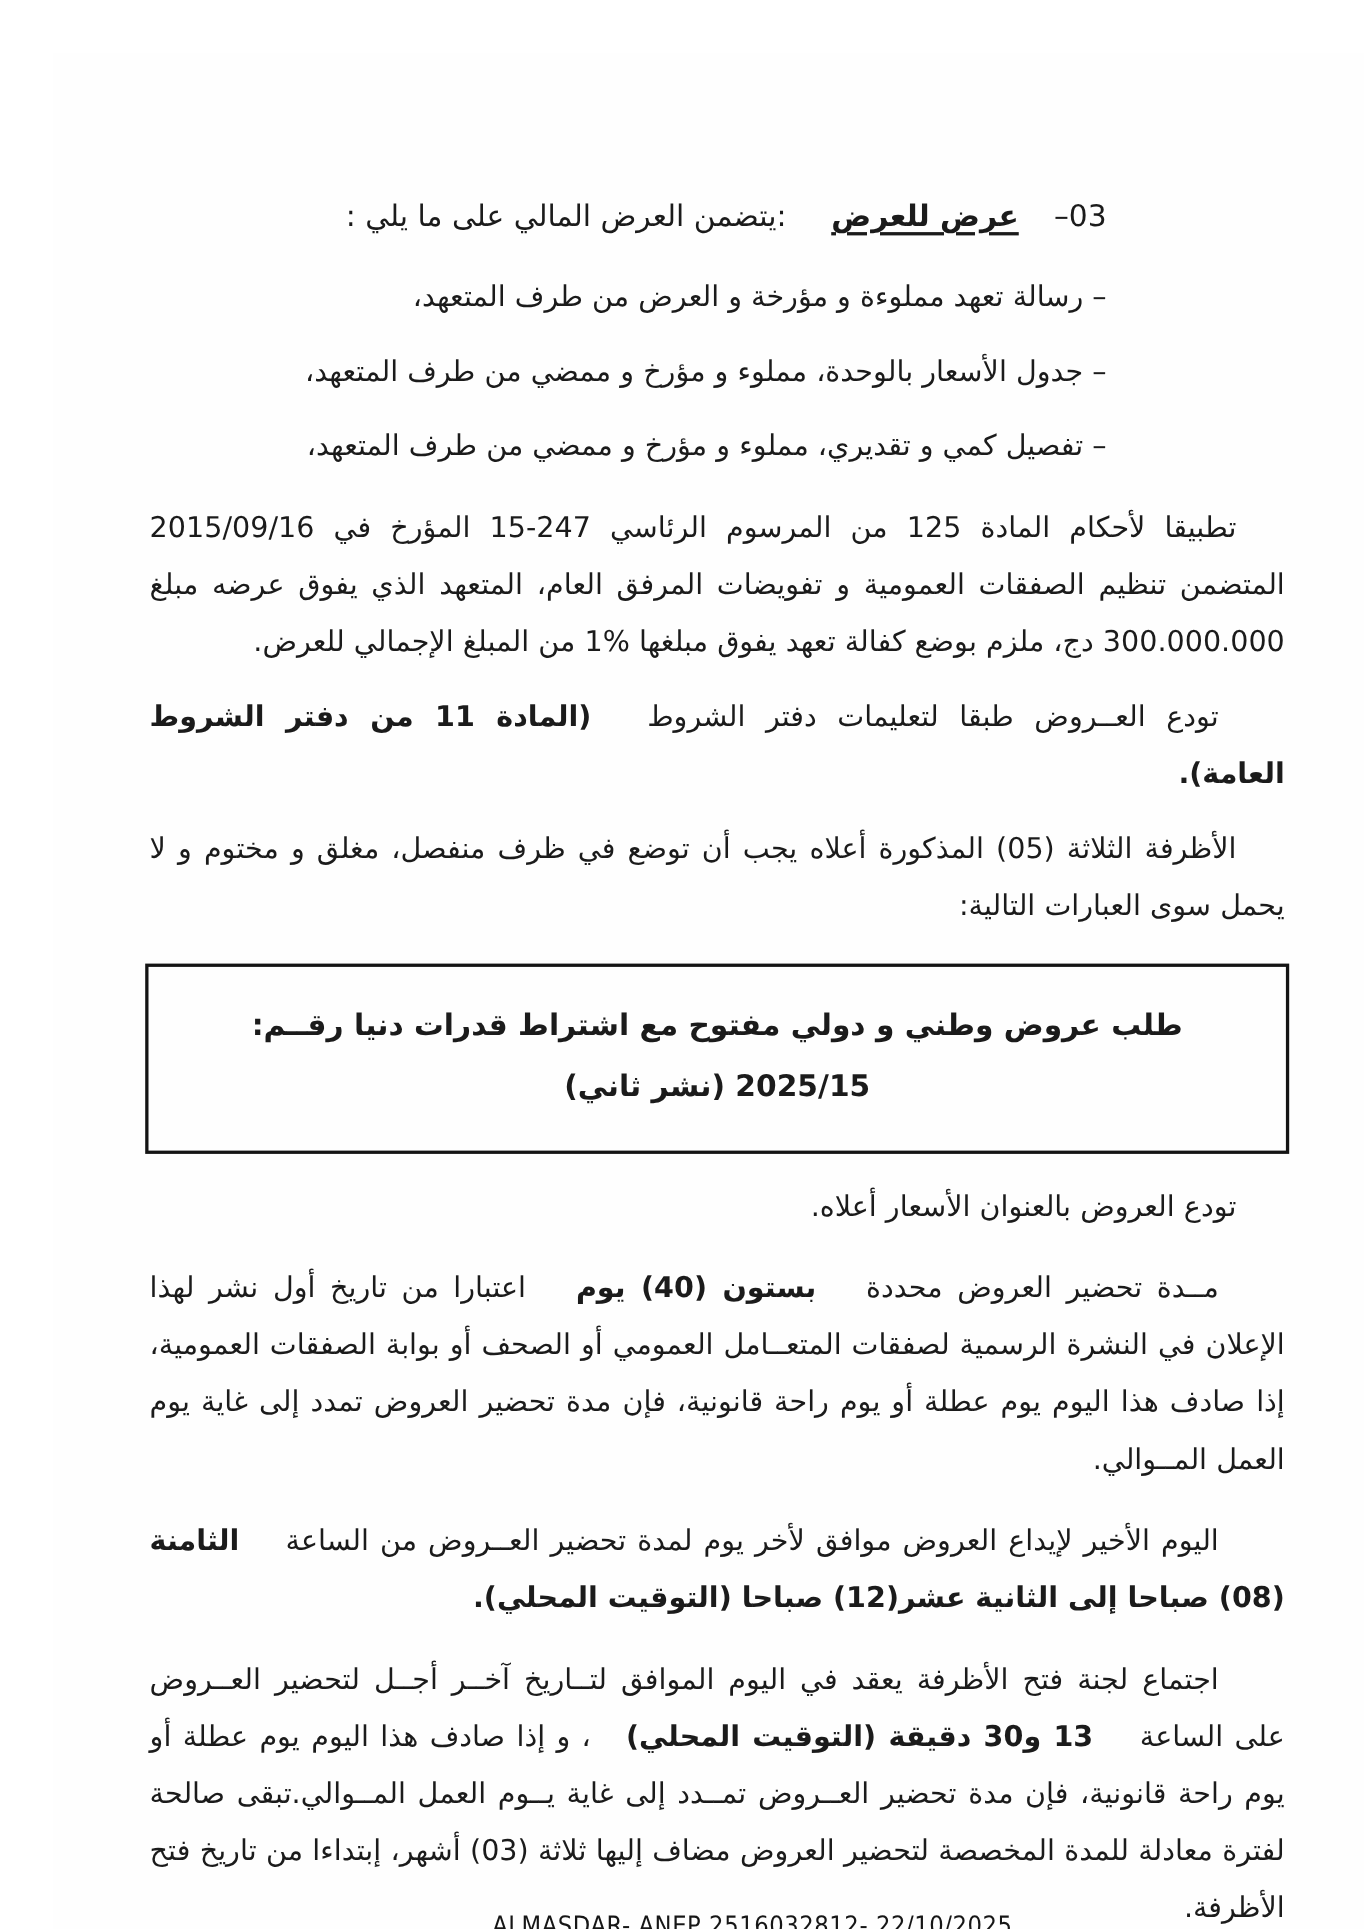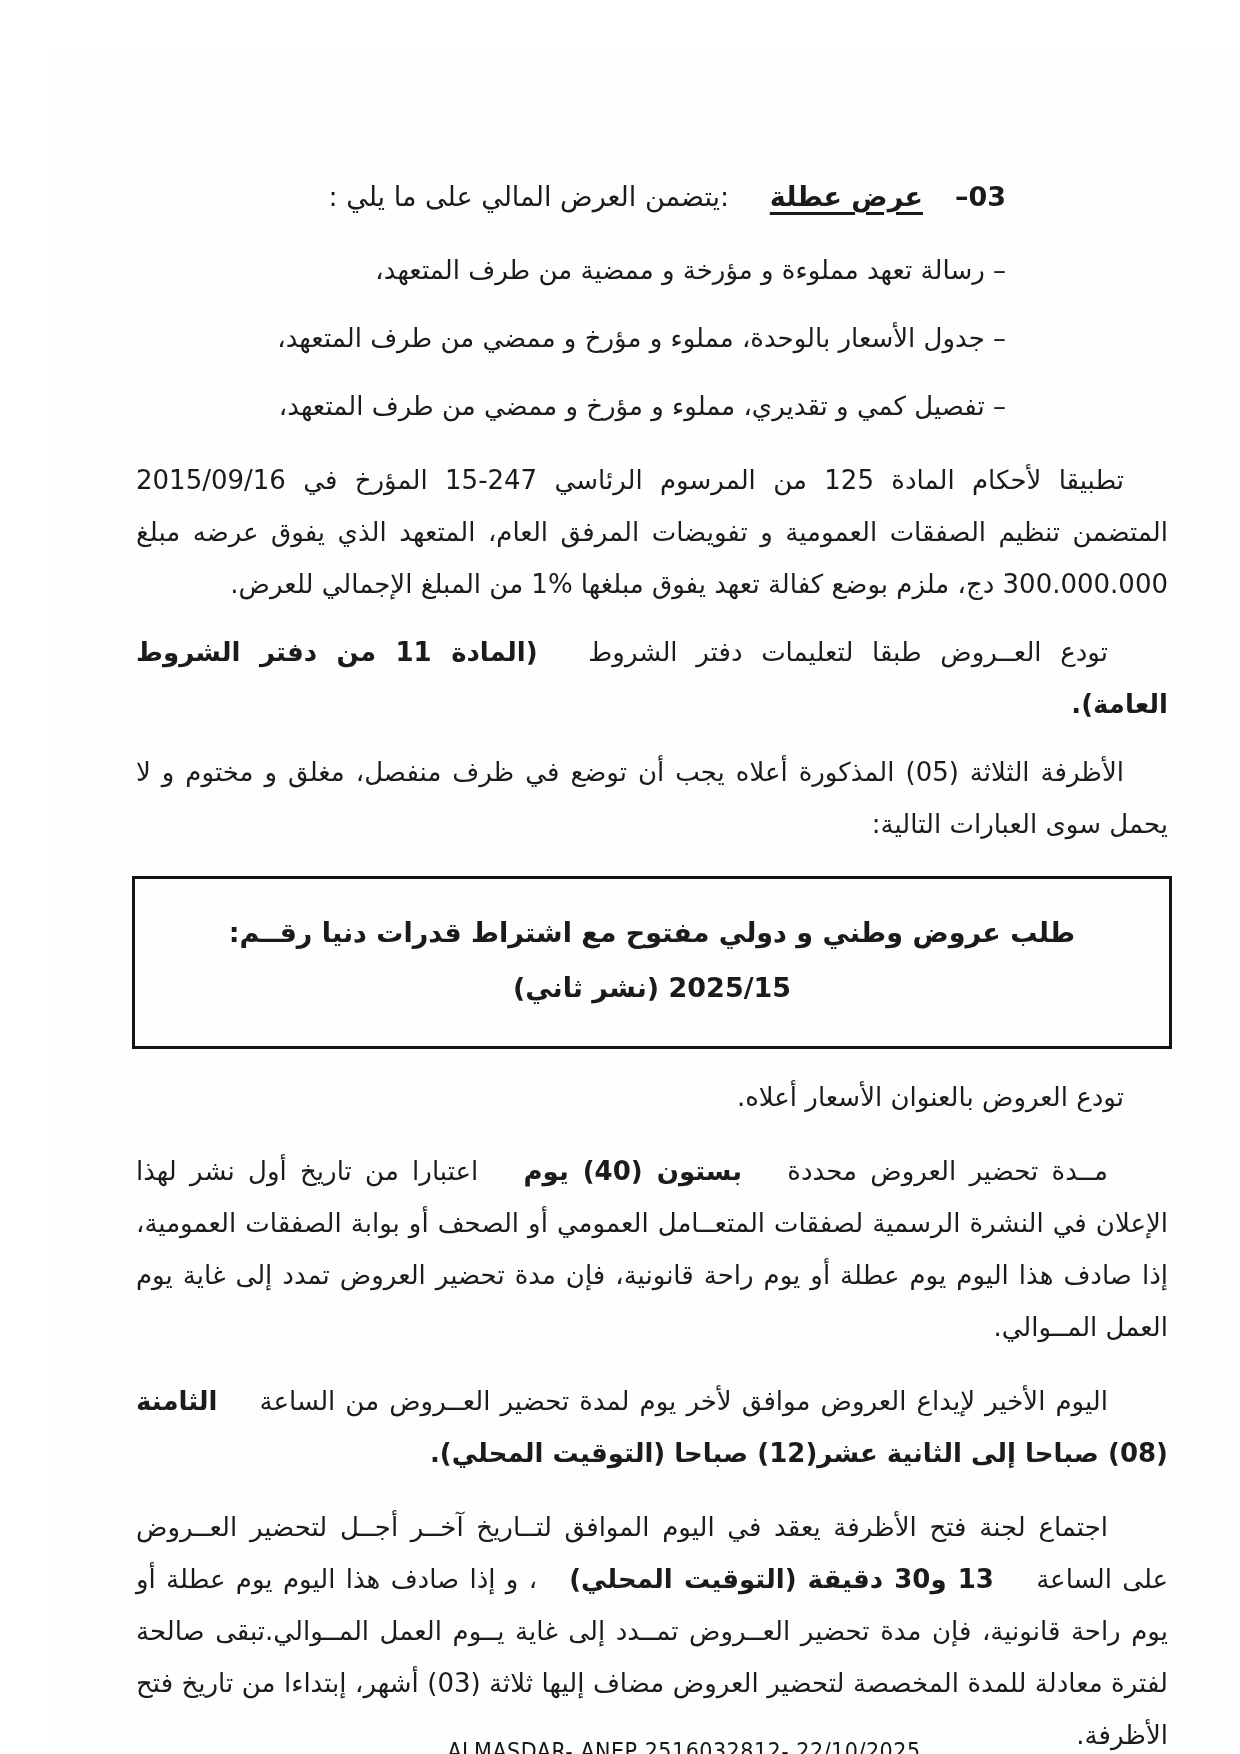--- a/index.html
+++ b/index.html
@@ -20,21 +20,21 @@
     direction:rtl;
     font-size:26px;
     line-height:2.0;
     text-align:justify;
   }
   .indent-block {
     padding-right:130px;
     text-align:right;
   }
   .heading { font-size:27px; margin-bottom:20px; }
-  .heading .hnum { font-weight:bold; }
+  .heading .hnum { font-weight:normal; }
   .heading .htitle {
     font-weight:bold;
     text-decoration:underline;
     text-decoration-thickness:2.5px;
     text-underline-offset:6px;
   }
   .bullet { text-align:right; }
   .para { text-indent:44px; margin-top:22px; }
   .para.tight { margin-top:16px; }
   .bold { font-weight:bold; }
@@ -63,24 +63,24 @@
 </style>
 </head>
 <body>
 
 <div class="page">
 
   <div class="content">
 
     <div class="indent-block">
       <div class="heading">
-        <span class="hnum">03–</span><span class="htitle">عرض عطلة</span><span> :يتضمن العرض المالي على ما يلي :</span>
+        <span class="hnum">03–</span><span class="htitle">عرض للعرض</span><span> :يتضمن العرض المالي على ما يلي :</span>
       </div>
       <div class="bullets">
-        <div class="bullet">– رسالة تعهد مملوءة و مؤرخة و ممضية من طرف المتعهد،</div>
+        <div class="bullet">– رسالة تعهد مملوءة و مؤرخة و العرض من طرف المتعهد،</div>
         <div class="bullet">– جدول الأسعار بالوحدة، مملوء و مؤرخ و ممضي من طرف المتعهد،</div>
         <div class="bullet">– تفصيل كمي و تقديري، مملوء و مؤرخ و ممضي من طرف المتعهد،</div>
       </div>
     </div>
 
     <div class="para">تطبيقا لأحكام المادة 125 من المرسوم الرئاسي 247-15 المؤرخ في 2015/09/16 المتضمن تنظيم الصفقات العمومية و تفويضات المرفق العام، المتعهد الذي يفوق عرضه مبلغ 300.000.000 دج، ملزم بوضع كفالة تعهد يفوق مبلغها %1 من المبلغ الإجمالي للعرض.</div>
 
     <div class="para tight">
       <span>تودع العــروض طبقا لتعليمات دفتر الشروط </span><span class="bold">(المادة 11 من دفتر الشروط العامة).</span>
     </div>

